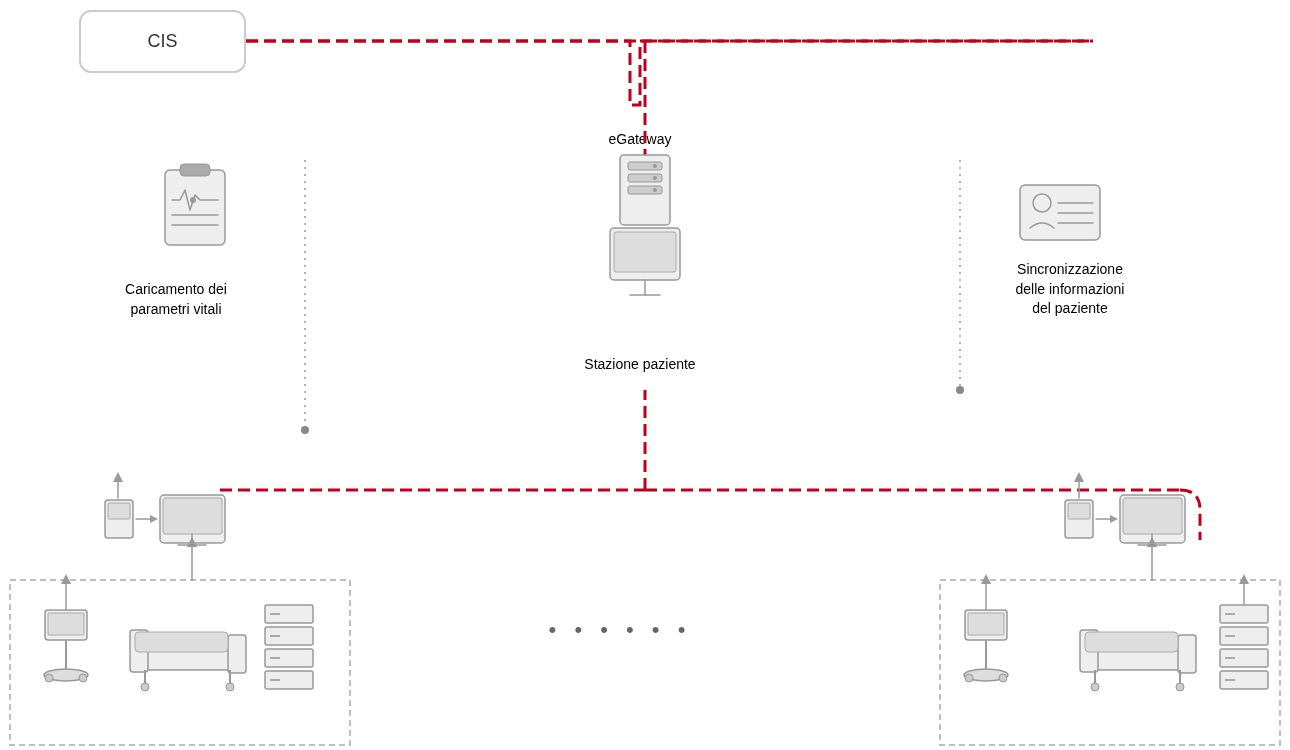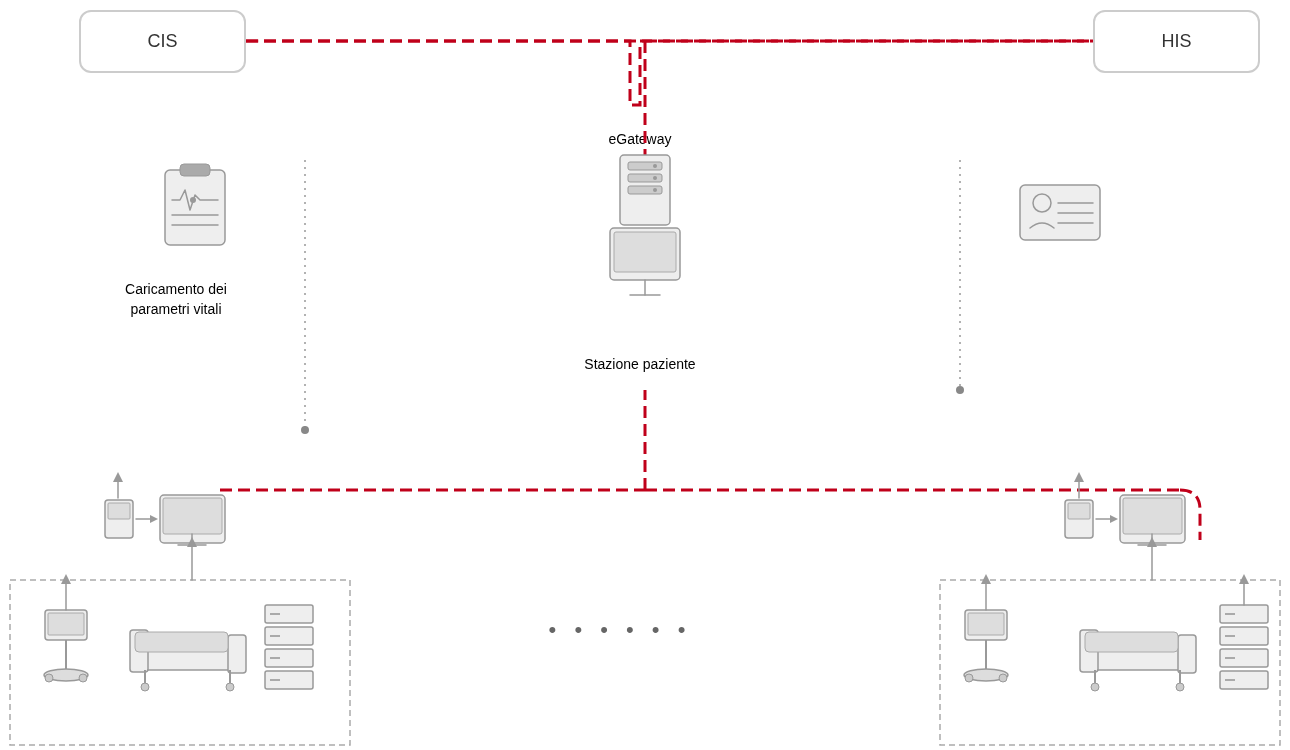--- a/index.html
+++ b/index.html
@@ -58,37 +58,39 @@
   </style>
 </head>
 <body>
 
 <div class="diagram-container">
 
   <div class="label-box cis-box">
     <span>CIS</span>
   </div>
 
-  <div class="label-box his-box">
-    <span>HIS</span>
-  </div>
 
   <div class="node-label" style="top:130px; left:580px; width:120px;">
     <span>eGateway</span>
   </div>
 
   <div class="node-label" style="top:355px; left:555px; width:170px;">
     <span>Stazione paziente</span>
   </div>
 
   <div class="node-label" style="top:280px; left:96px; width:160px;">
     <span style="white-space:pre-line;">Caricamento dei
 parametri vitali</span>
   </div>
 
+  <div class="node-label" style="top:260px; left:970px; width:200px;">
+    <span style="white-space:pre-line;">Sincronizzazione
+delle informazioni
+del paziente</span>
+  </div>
 
   <div class="node-label" style="top:615px; left:520px; width:200px; font-size:22px; letter-spacing:6px; color:#666;">
     <span>• • • • • •</span>
   </div>
 
   <svg class="main-svg" xmlns="http://www.w3.org/2000/svg">
     <defs>
       <style>
         .red-dash { stroke: #c0001a; stroke-width: 3; fill: none; stroke-dasharray: 12,6; }
         .gray-dot { stroke: #999; stroke-width: 1.5; fill: none; stroke-dasharray: 2,5; }

